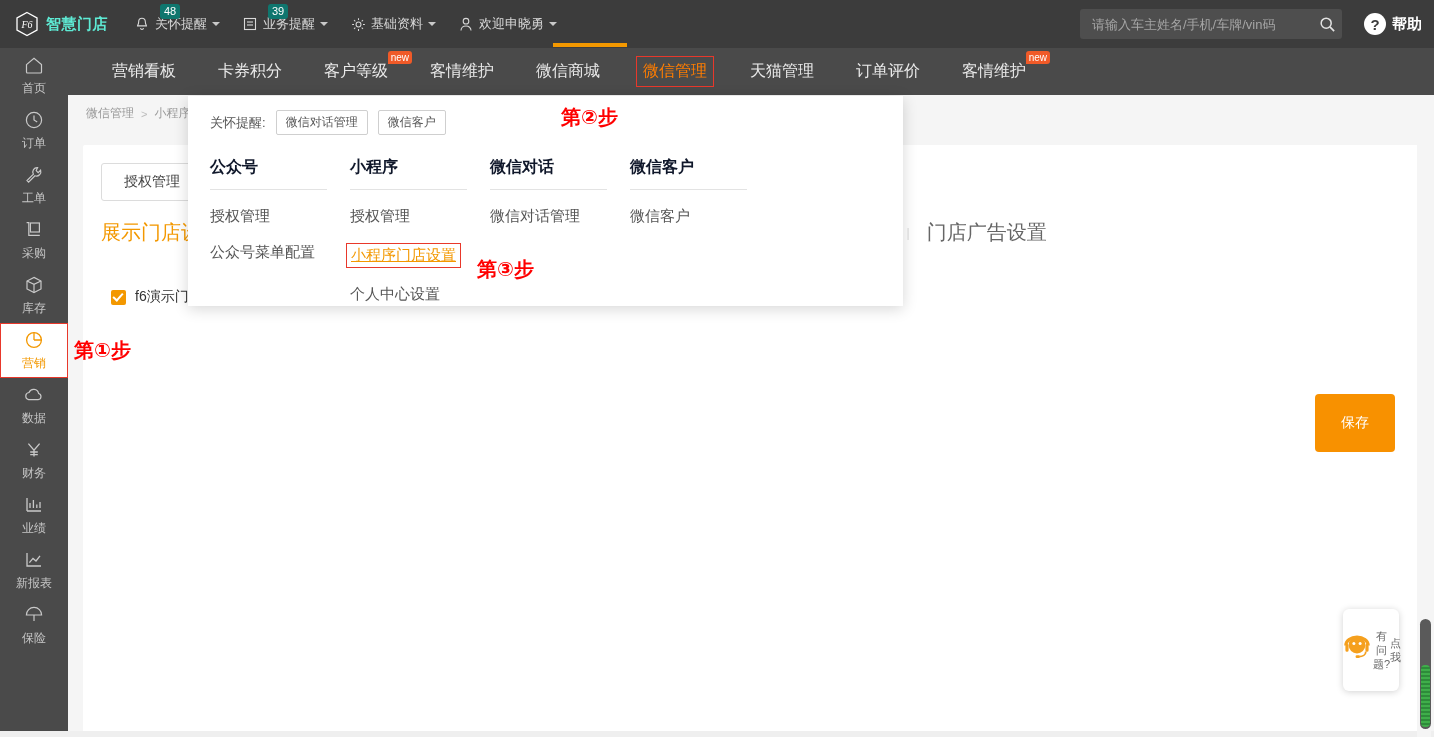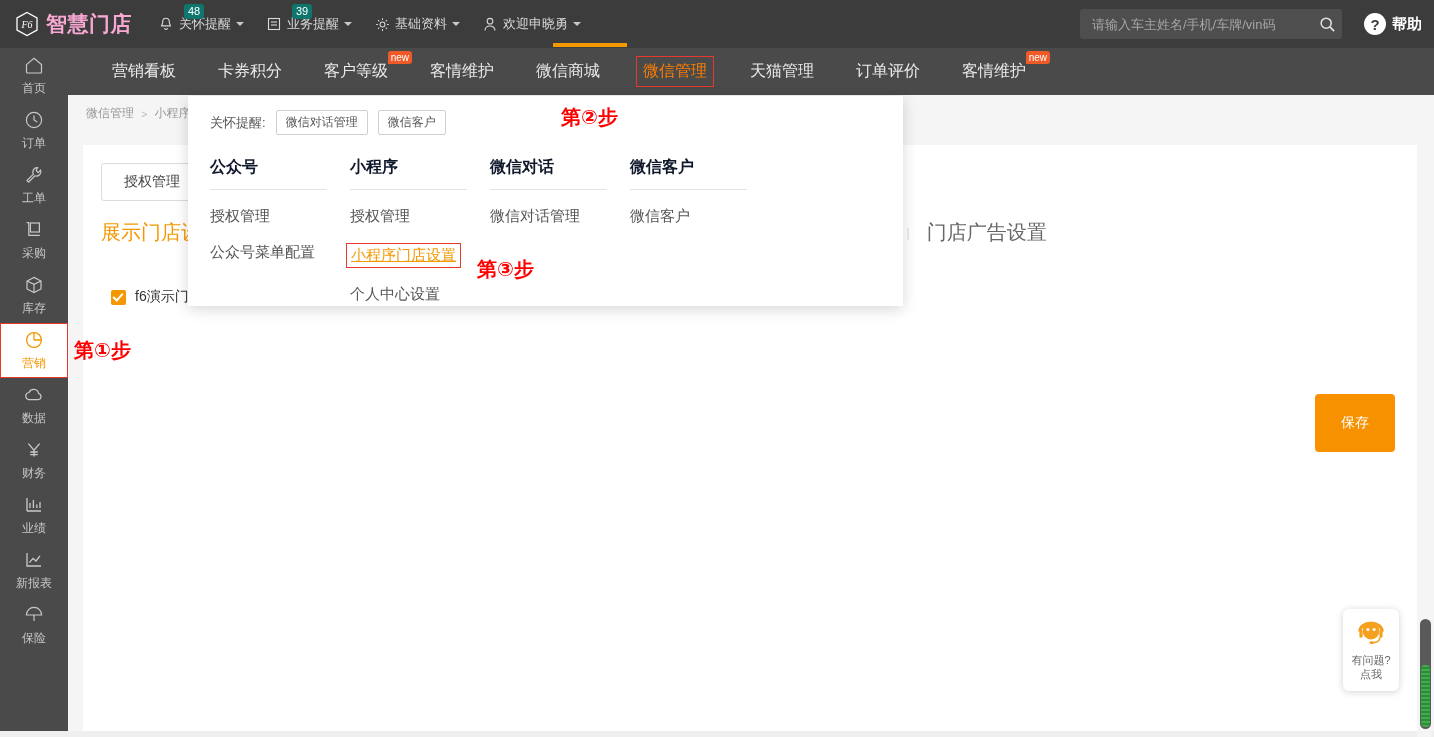--- a/index.html
+++ b/index.html
@@ -15,21 +15,21 @@
     position: absolute; left: 0; top: 0; width: 1434px; height: 48px;
     background: #3c3c3c; display: flex; align-items: center;
   }
   .brand { display: flex; align-items: center; margin-left: 14px; }
   .brand-logo {
     width: 26px; height: 26px; position: relative;
     display: flex; align-items: center; justify-content: center;
   }
   .brand-logo svg { display: block; }
   .brand-name {
-    color: #f9a8d4; font-size: 21px; margin-left: 6px;
+    color: #5eead4; font-size: 15px; margin-left: 6px;
     letter-spacing: .5px; font-weight: bold;
   }
   .top-menu { display: flex; align-items: center; margin-left: 26px; height: 48px; }
   .top-menu-item {
     position: relative; display: flex; align-items: center;
     color: #d8d8d8; font-size: 13px; margin-right: 22px; cursor: pointer;
     height: 48px;
   }
   .top-menu-item .tm-icon {
     display: inline-flex; align-items: center; justify-content: center;
@@ -191,21 +191,21 @@
   }
   .dd-link.highlight {
     color: #f39800; border: 1px solid #e8382b; padding: 2px 4px;
     text-decoration: underline; margin-left: -4px;
   }
 
   
   .float-help {
     position: absolute; right: 35px; bottom: 46px; width: 56px; height: 82px;
     background: #fff; border-radius: 6px; box-shadow: 0 1px 7px rgba(0,0,0,.18);
-    display: flex; flex-direction: column; align-items: center;
+    display: flex; flex-direction: row; align-items: center;
     justify-content: center; cursor: pointer; z-index: 40;
   }
   .float-help .fh-text {
     font-size: 11px; color: #666; line-height: 14px; text-align: center;
   }
 
   
   .scrollbar-track {
     position: absolute; right: 3px; top: 95px; width: 14px; height: 642px;
     background: #f5f5f5; z-index: 45;

